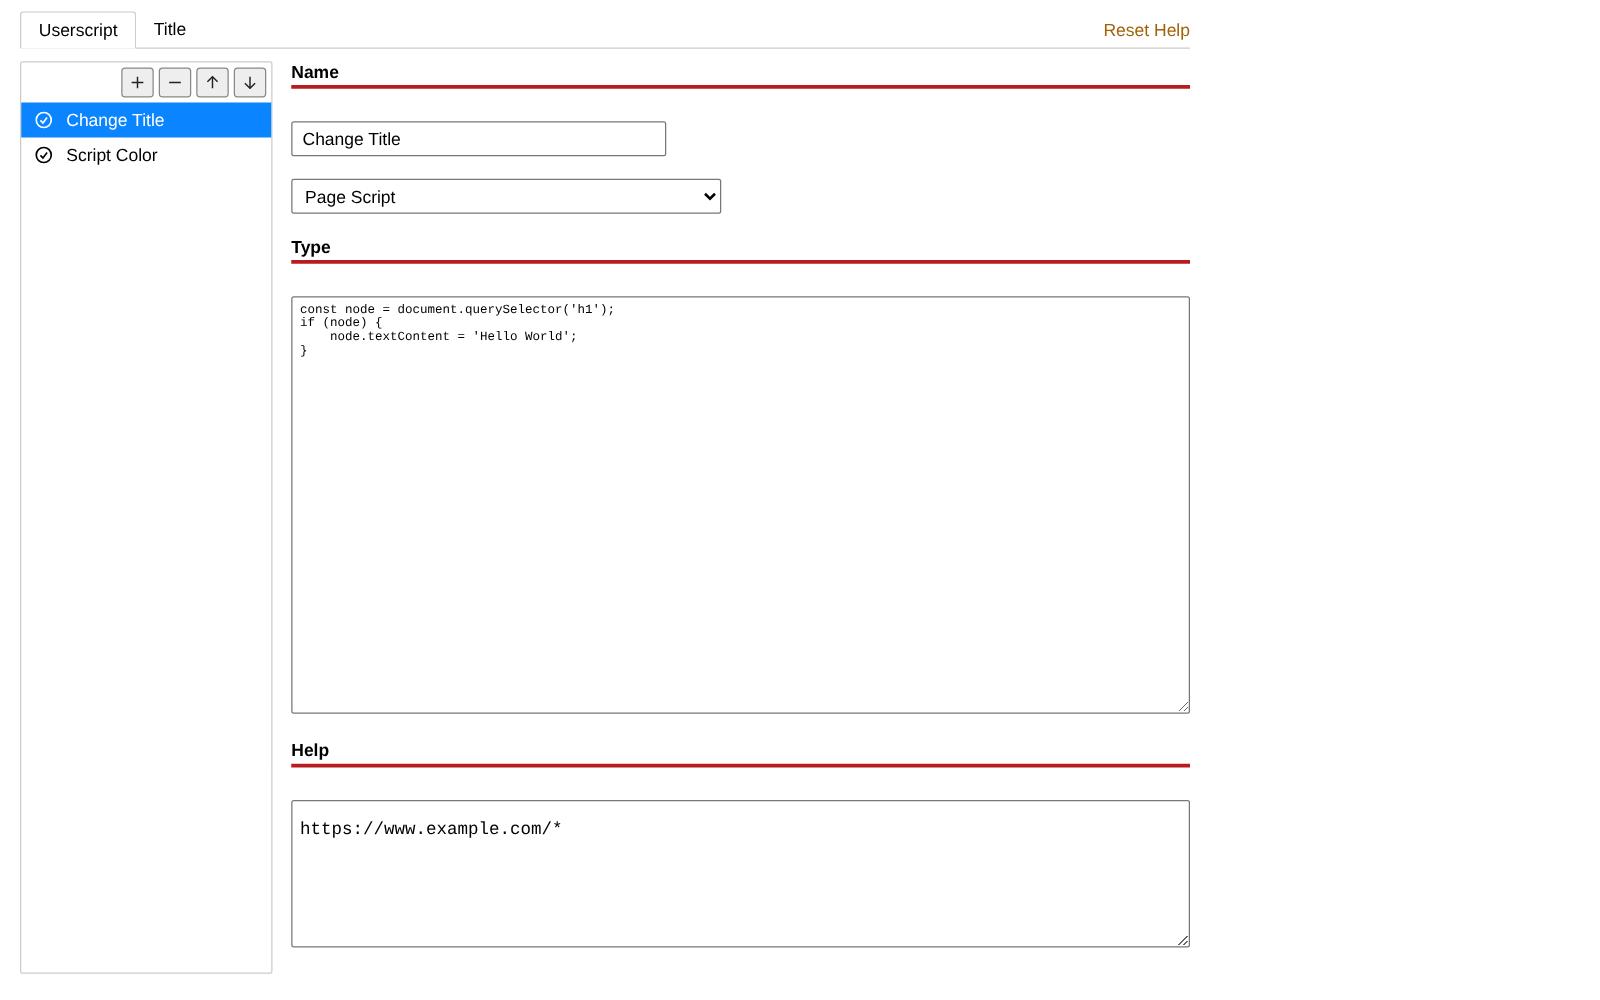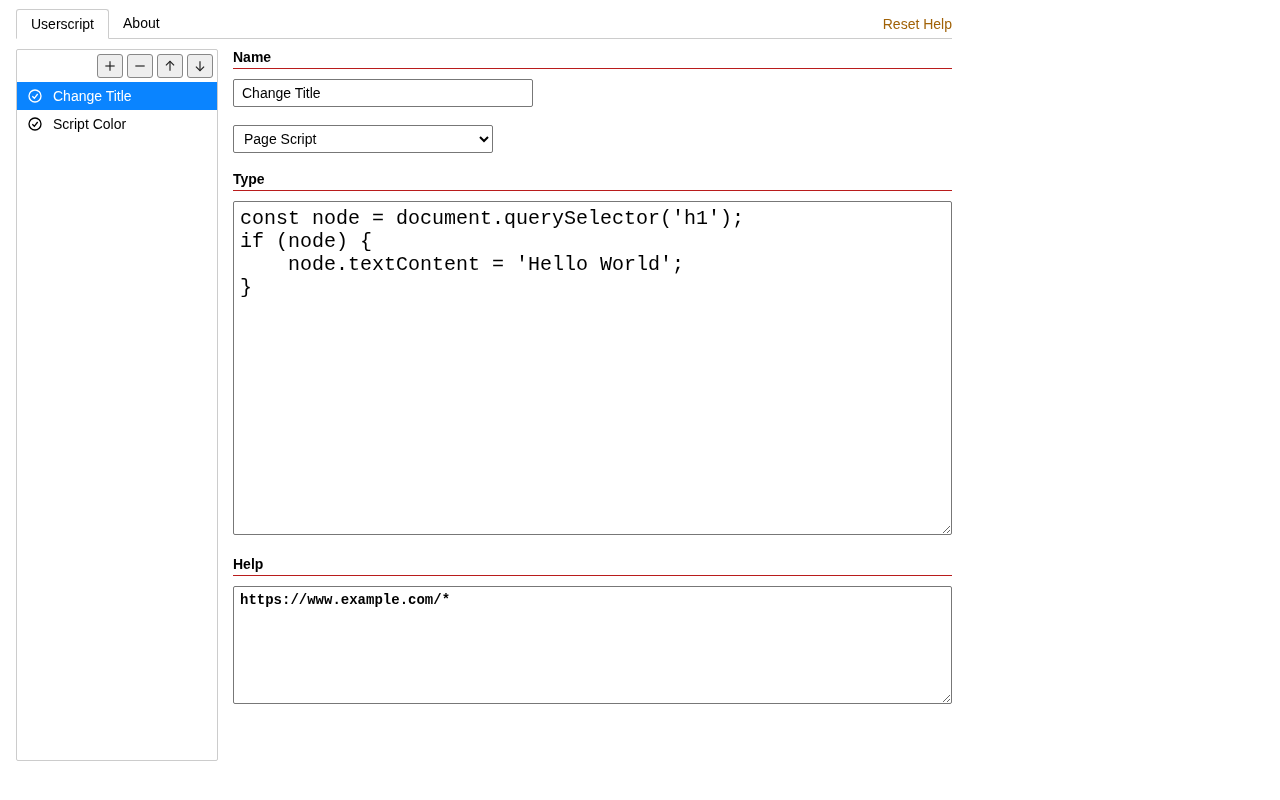--- a/index.html
+++ b/index.html
@@ -80,70 +80,69 @@
     background: #0a84ff;
     color: #fff;
   }
   .script-item svg { width: 16px; height: 16px; flex-shrink: 0; }
   .script-item.selected svg { stroke: #fff; }
   .script-item:not(.selected) svg { stroke: #000; }
   .main { flex: 1; }
   .field-label {
     font-weight: bold;
     padding-bottom: 3px;
-    border-bottom: 1px solid #b91c1c;
-    margin-bottom: 10px;
+    border-bottom: 3px solid #b91c1c;
+    margin-bottom: 26px;
   }
   .field-block { margin-bottom: 18px; }
   .text-input {
     width: 300px;
     padding: 5px 8px;
     font-size: 14px;
     border: 1px solid #777;
     border-radius: 2px;
     font-family: Arial, Helvetica, sans-serif;
   }
   .select-input {
-    width: 260px;
+    width: 344px;
     padding: 4px 6px;
     font-size: 14px;
     border: 1px solid #777;
     border-radius: 2px;
     background: #fff;
   }
   .code-area {
     width: 100%;
     height: 334px;
     padding: 5px 6px;
     font-family: "Courier New", monospace;
-    font-size: 20px;
+    font-size: 10px;
     border: 1px solid #777;
     border-radius: 2px;
     resize: both;
     white-space: pre;
   }
   .urls-area {
     width: 100%;
     height: 118px;
-    padding: 5px 6px;
+    padding: 15px 6px;
     font-family: "Courier New", monospace;
     font-size: 14px;
     border: 1px solid #777;
     border-radius: 2px;
     resize: both;
-    font-weight: bold;
   }
 </style>
 </head>
 <body>
 
 <div class="tabs-row">
   <div class="tabs-left">
     <div class="tab active">Userscript</div>
-    <div class="tab">About</div>
+    <div class="tab">Title</div>
   </div>
   <div class="tabs-right">Reset Help</div>
 </div>
 
 <div class="content">
   <div class="sidebar">
     <div class="sidebar-toolbar">
       <div class="tool-btn" title="add">
         <svg viewBox="0 0 24 24">
             <line x1="12" y1="4" x2="12" y2="20"></line>

